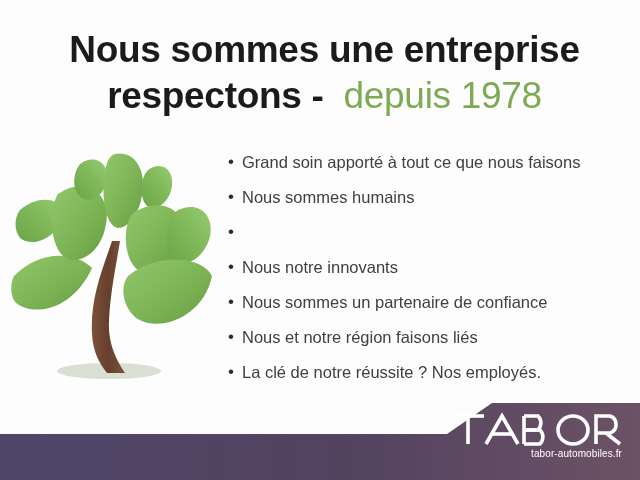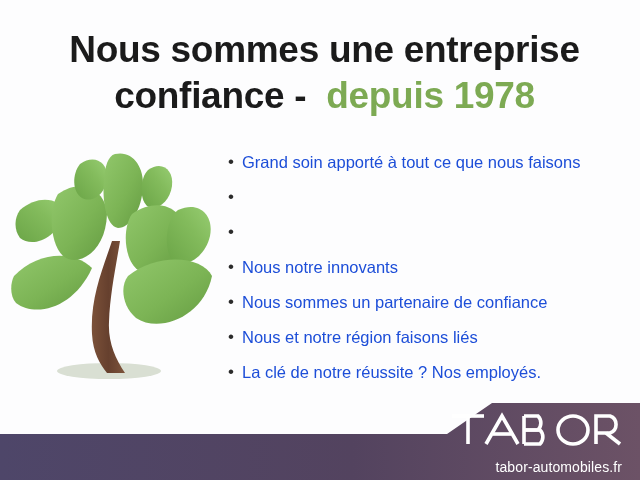--- a/index.html
+++ b/index.html
@@ -34,21 +34,21 @@
     display: block;
     font-size: 37px;
     font-weight: bold;
     letter-spacing: -0.3px;
     color: #1b1b1b;
     white-space: pre;
     padding-left: 9px;
   }
   .title-accent {
     color: #7daa53;
-    font-weight: bold;
+    font-weight: normal;
   }
 
   
   #tree-figure {
     position: absolute;
     left: 8px;
     top: 148px;
     width: 214px;
     height: 248px;
   }
@@ -72,21 +72,21 @@
   }
   .bullet-dot {
     width: 14px;
     flex: 0 0 14px;
     color: #2b2b2b;
     font-size: 17px;
     line-height: 24px;
     text-align: left;
   }
   .bullet-text {
-    color: #1d4ed8;
+    color: #404040;
     font-size: 16.5px;
     line-height: 24px;
     white-space: nowrap;
   }
 
   
   #brand-bar {
     position: absolute;
     left: 0;
     top: 398px;
@@ -109,35 +109,35 @@
     text-align: right;
   }
   #brand-wordmark {
     display: block;
     width: 172px;
     height: 34px;
     margin-left: auto;
   }
   #brand-tagline {
     display: block;
-    margin-top: 13px;
-    font-size: 14px;
+    margin-top: 2px;
+    font-size: 10px;
     color: #ffffff;
     letter-spacing: 0.1px;
     text-align: right;
   }
 </style>
 </head>
 <body>
 
 <div id="slide">
 
   <div id="title-block">
     <span class="title-line">Nous sommes une entreprise</span>
-    <span class="title-line"><span>confiance -  </span><span class="title-accent">depuis 1978</span></span>
+    <span class="title-line"><span>respectons -  </span><span class="title-accent">depuis 1978</span></span>
   </div>
 
   <div id="tree-figure">
     <svg viewBox="0 0 214 248" xmlns="http://www.w3.org/2000/svg" aria-hidden="true">
       <defs>
         <linearGradient id="leafA" x1="0" y1="0" x2="1" y2="1">
           <stop offset="0%" stop-color="#91c76b"></stop>
           <stop offset="55%" stop-color="#7cb455"></stop>
           <stop offset="100%" stop-color="#659c42"></stop>
         </linearGradient>
@@ -171,20 +171,21 @@
     </svg>
   </div>
 
   <div id="bullet-list">
     <div class="bullet-row">
       <span class="bullet-dot">•</span>
       <span class="bullet-text">Grand soin apporté à tout ce que nous faisons</span>
     </div>
     <div class="bullet-row">
       <span class="bullet-dot">•</span>
+      <span class="bullet-text">Nous sommes humains</span>
     </div>
     <div class="bullet-row">
       <span class="bullet-dot">•</span>
     </div>
     <div class="bullet-row">
       <span class="bullet-dot">•</span>
       <span class="bullet-text">Nous notre innovants</span>
     </div>
     <div class="bullet-row">
       <span class="bullet-dot">•</span>

